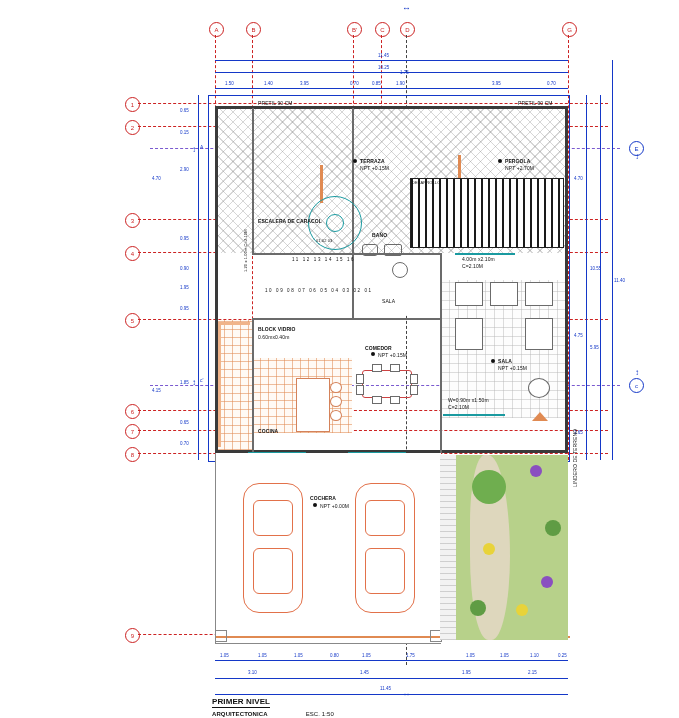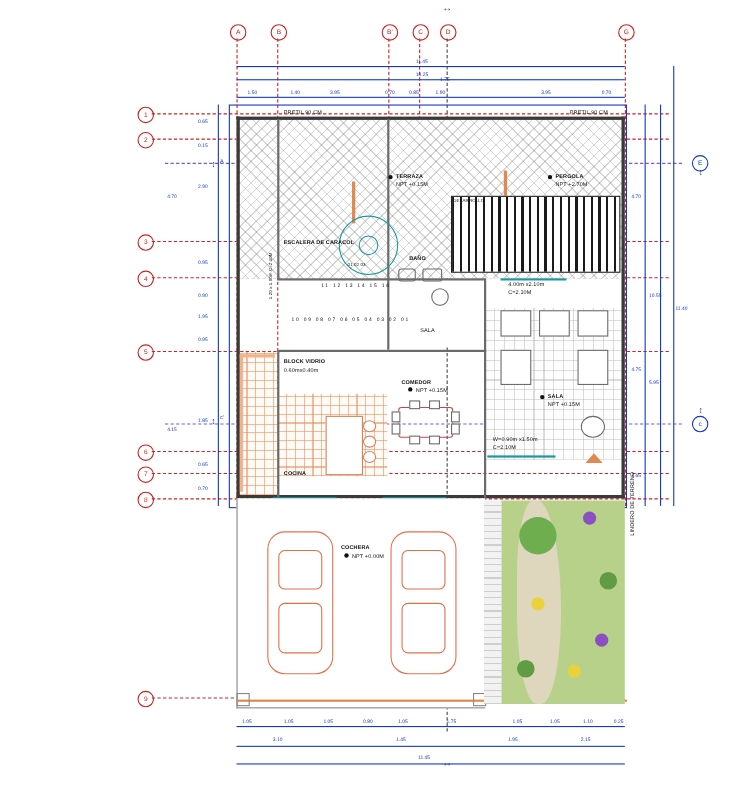--- a/index.html
+++ b/index.html
@@ -328,14 +328,21 @@
   <div class="abs dimline" style="left:215px;top:678px;width:353px;"></div>
   <div class="abs dim" style="left:248px;top:670px;">3.10</div>
   <div class="abs dim" style="left:360px;top:670px;">1.45</div>
   <div class="abs dim" style="left:462px;top:670px;">1.95</div>
   <div class="abs dim" style="left:528px;top:670px;">2.15</div>
   <div class="abs dim" style="left:380px;top:686px;">11.45</div>
   <div class="abs dimline" style="left:215px;top:694px;width:353px;"></div>
 
   <div class="abs arrowtxt" style="left:402px;top:688px;">↔</div>
 
+  <div class="abs" style="left:212px;top:690px;">
+    <div class="txt b titleul" style="font-size:8px;display:inline-block;padding-bottom:1px;">PRIMER NIVEL</div>
+    <div style="margin-top:3px;display:flex;gap:38px;align-items:baseline;">
+      <span class="txt b" style="font-size:6px;">ARQUITECTONICA</span>
+      <span class="txt" style="font-size:6px;">ESC. 1:50</span>
+    </div>
+  </div>
 
 </div>
 
 </body></html>

